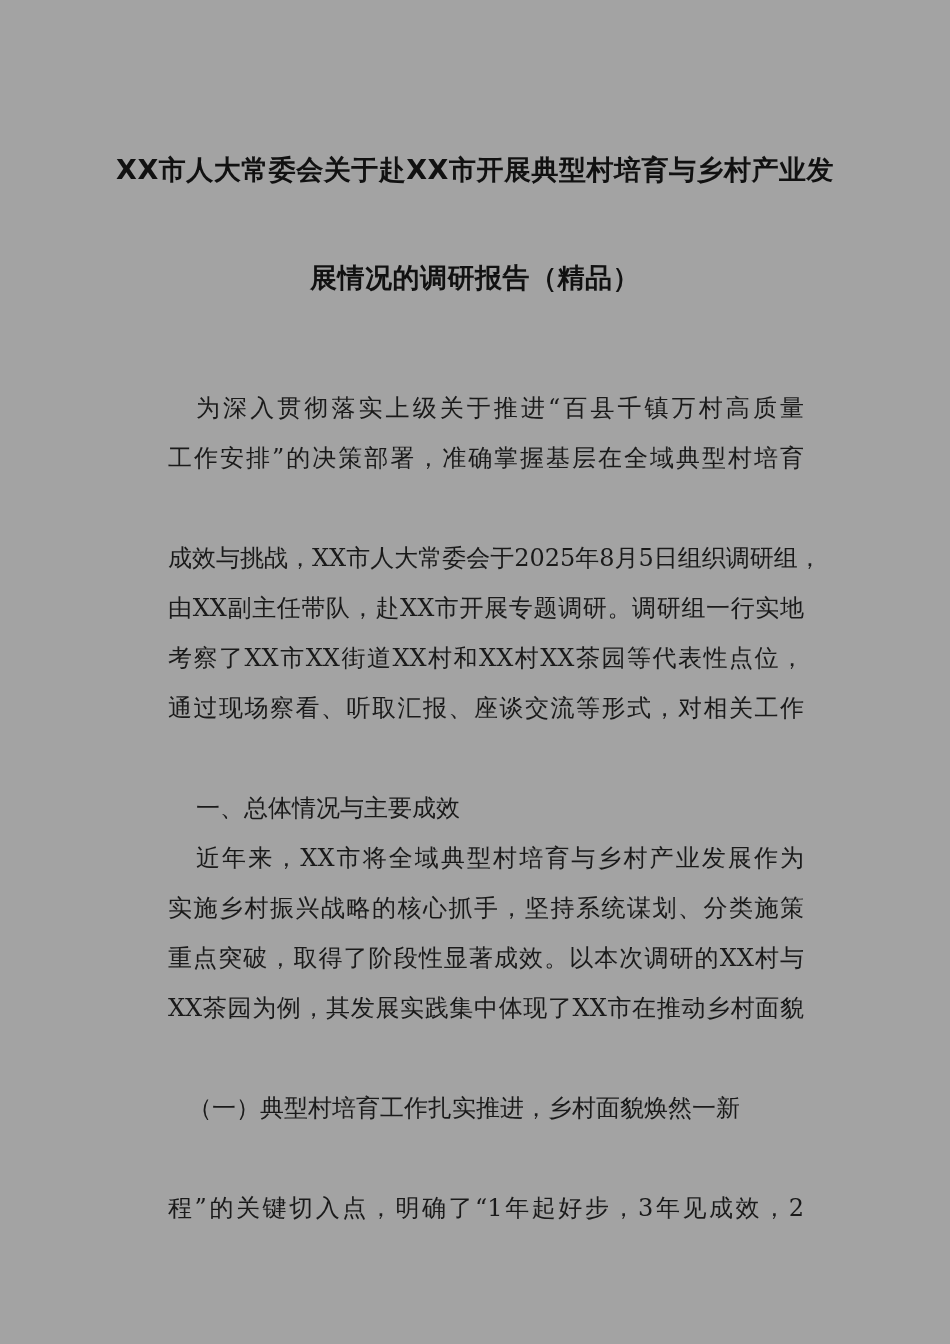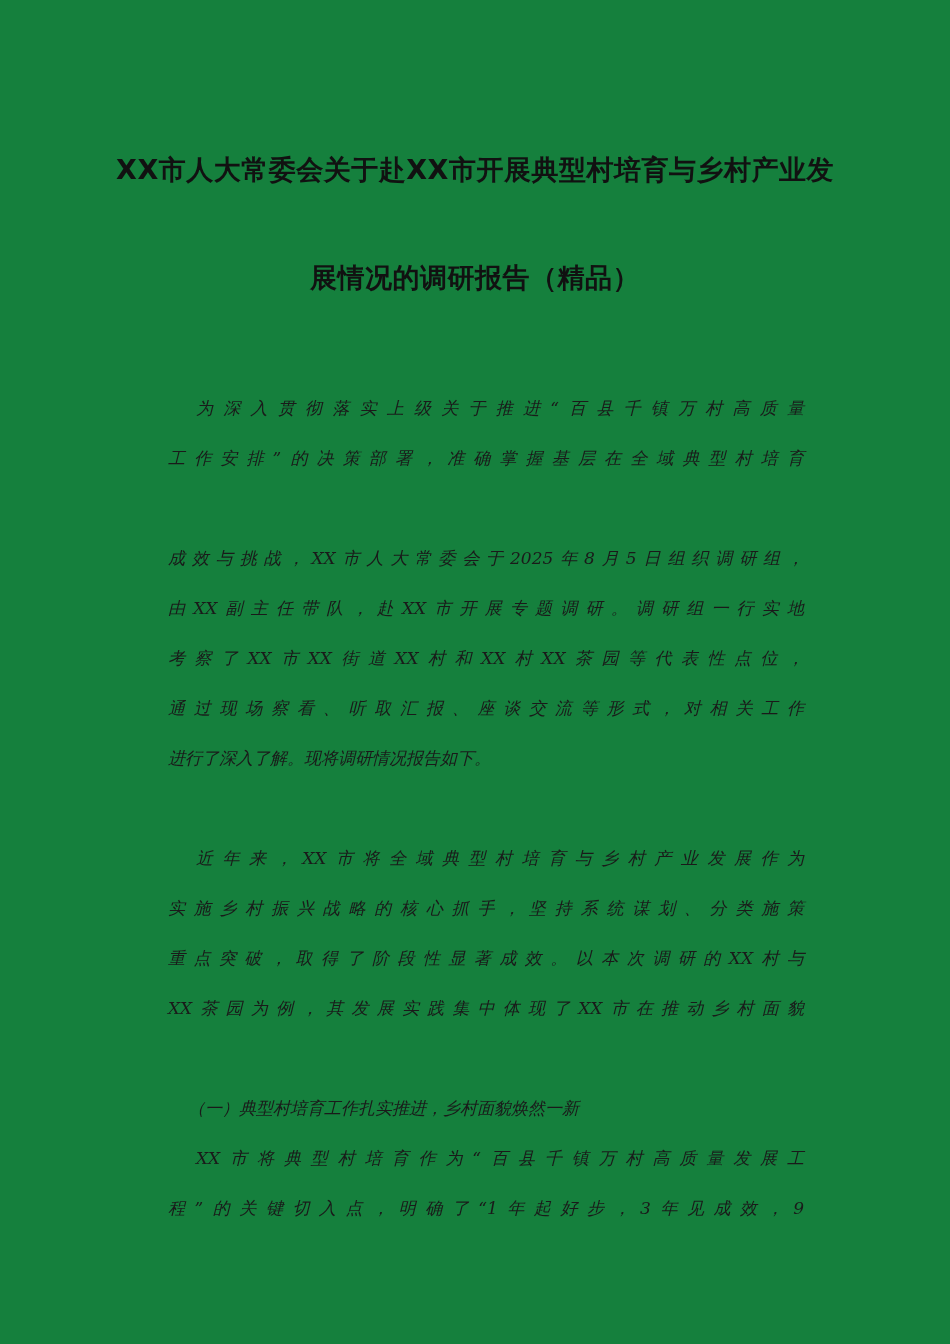--- a/index.html
+++ b/index.html
@@ -1,57 +1,56 @@
 <!DOCTYPE html>
 <html><head>
 <meta charset="utf-8">
 <style>
   html, body { margin: 0; padding: 0; background: #ffffff; }
   body {
     width: 950px; height: 1344px; position: relative; overflow: hidden;
     font-family: "DejaVu Serif", "Liberation Serif", serif;
     color: #1a1a1a;
   }
-  .page { position: absolute; left: 0; top: 0; width: 950px; height: 1344px; background: #15803d; }
+  .page { position: absolute; left: 0; top: 0; width: 950px; height: 1344px; background: #a3a3a3; }
   .title-line {
     position: absolute; left: 0; width: 950px; text-align: center;
     font-family: "DejaVu Sans", "Liberation Sans", sans-serif;
     font-weight: bold; font-size: 27px; letter-spacing: 0.5px; color: #111;
     white-space: nowrap;
   }
   .title-line.l1 { top: 152px; }
   .title-line.l2 { top: 260px; }
   .line {
     position: absolute; left: 168px; width: 636px;
-    font-size: 17px; line-height: 30px; height: 30px;
+    font-size: 24px; line-height: 30px; height: 30px;
     white-space: nowrap; color: #1a1a1a;
-    text-align: justify; text-align-last: justify; font-style: italic;
+    text-align: justify; text-align-last: justify;
   }
   .line.indent { left: 196px; width: 608px; }
   .line.sub { left: 188px; width: auto; text-align-last: auto; }
   .line.last { width: auto; text-align-last: auto; }
 </style>
 </head>
 <body>
 
 <div class="page">
   <div class="title-line l1">XX市人大常委会关于赴XX市开展典型村培育与乡村产业发</div>
   <div class="title-line l2">展情况的调研报告（精品）</div>
 
   <div class="line indent" style="top:393px">为深入贯彻落实上级关于推进“百县千镇万村高质量</div>
   <div class="line" style="top:443px">工作安排”的决策部署，准确掌握基层在全域典型村培育</div>
   <div class="line" style="top:543px">成效与挑战，XX市人大常委会于2025年8月5日组织调研组，</div>
   <div class="line" style="top:593px">由XX副主任带队，赴XX市开展专题调研。调研组一行实地</div>
   <div class="line" style="top:693px">通过现场察看、听取汇报、座谈交流等形式，对相关工作</div>
   <div class="line" style="top:643px">考察了XX市XX街道XX村和XX村XX茶园等代表性点位，</div>
-  <div class="line last" style="top:743px">进行了深入了解。现将调研情况报告如下。</div>
 
+  <div class="line indent last" style="top:793px">一、总体情况与主要成效</div>
 
   <div class="line indent" style="top:843px">近年来，XX市将全域典型村培育与乡村产业发展作为</div>
   <div class="line" style="top:893px">实施乡村振兴战略的核心抓手，坚持系统谋划、分类施策</div>
   <div class="line" style="top:943px">重点突破，取得了阶段性显著成效。以本次调研的XX村与</div>
   <div class="line" style="top:993px">XX茶园为例，其发展实践集中体现了XX市在推动乡村面貌</div>
 
   <div class="line sub" style="top:1093px">（一）典型村培育工作扎实推进，乡村面貌焕然一新</div>
 
-  <div class="line indent" style="top:1143px">XX市将典型村培育作为“百县千镇万村高质量发展工</div>
-  <div class="line" style="top:1193px">程”的关键切入点，明确了“1年起好步，3年见成效，9</div>
+  <div class="line" style="top:1193px">程”的关键切入点，明确了“1年起好步，3年见成效，2</div>
 </div>
 
 </body></html>

